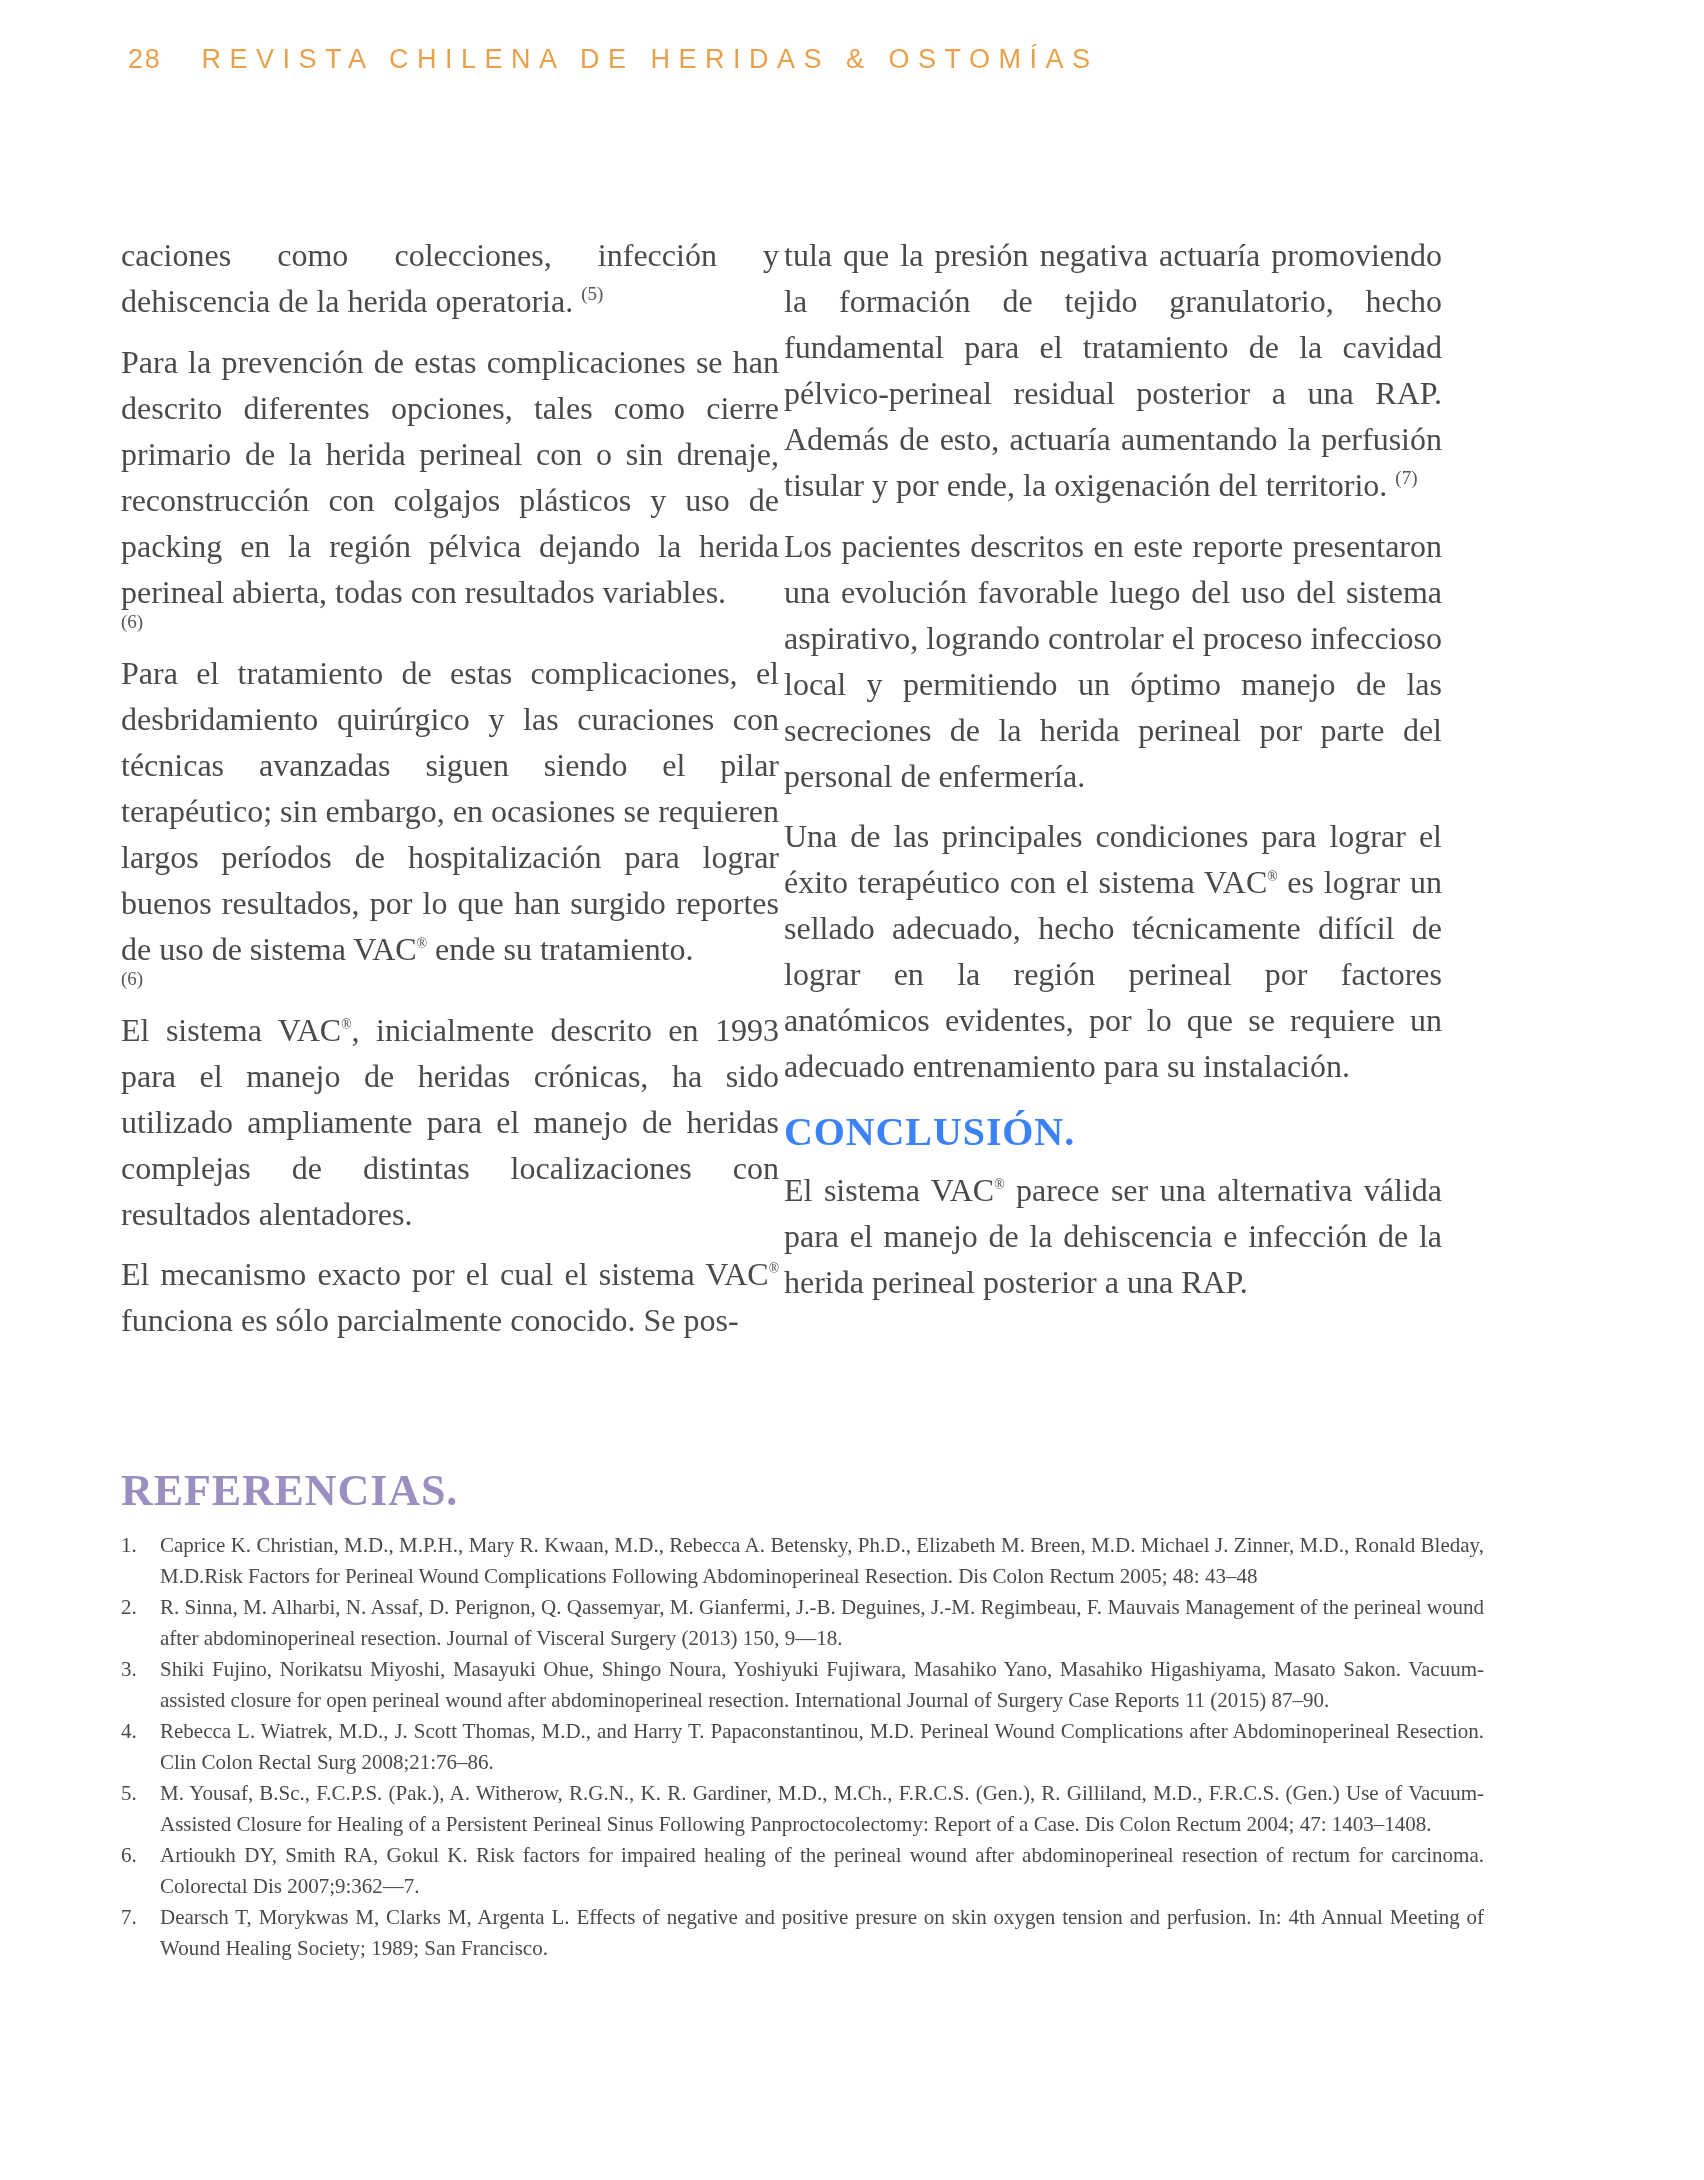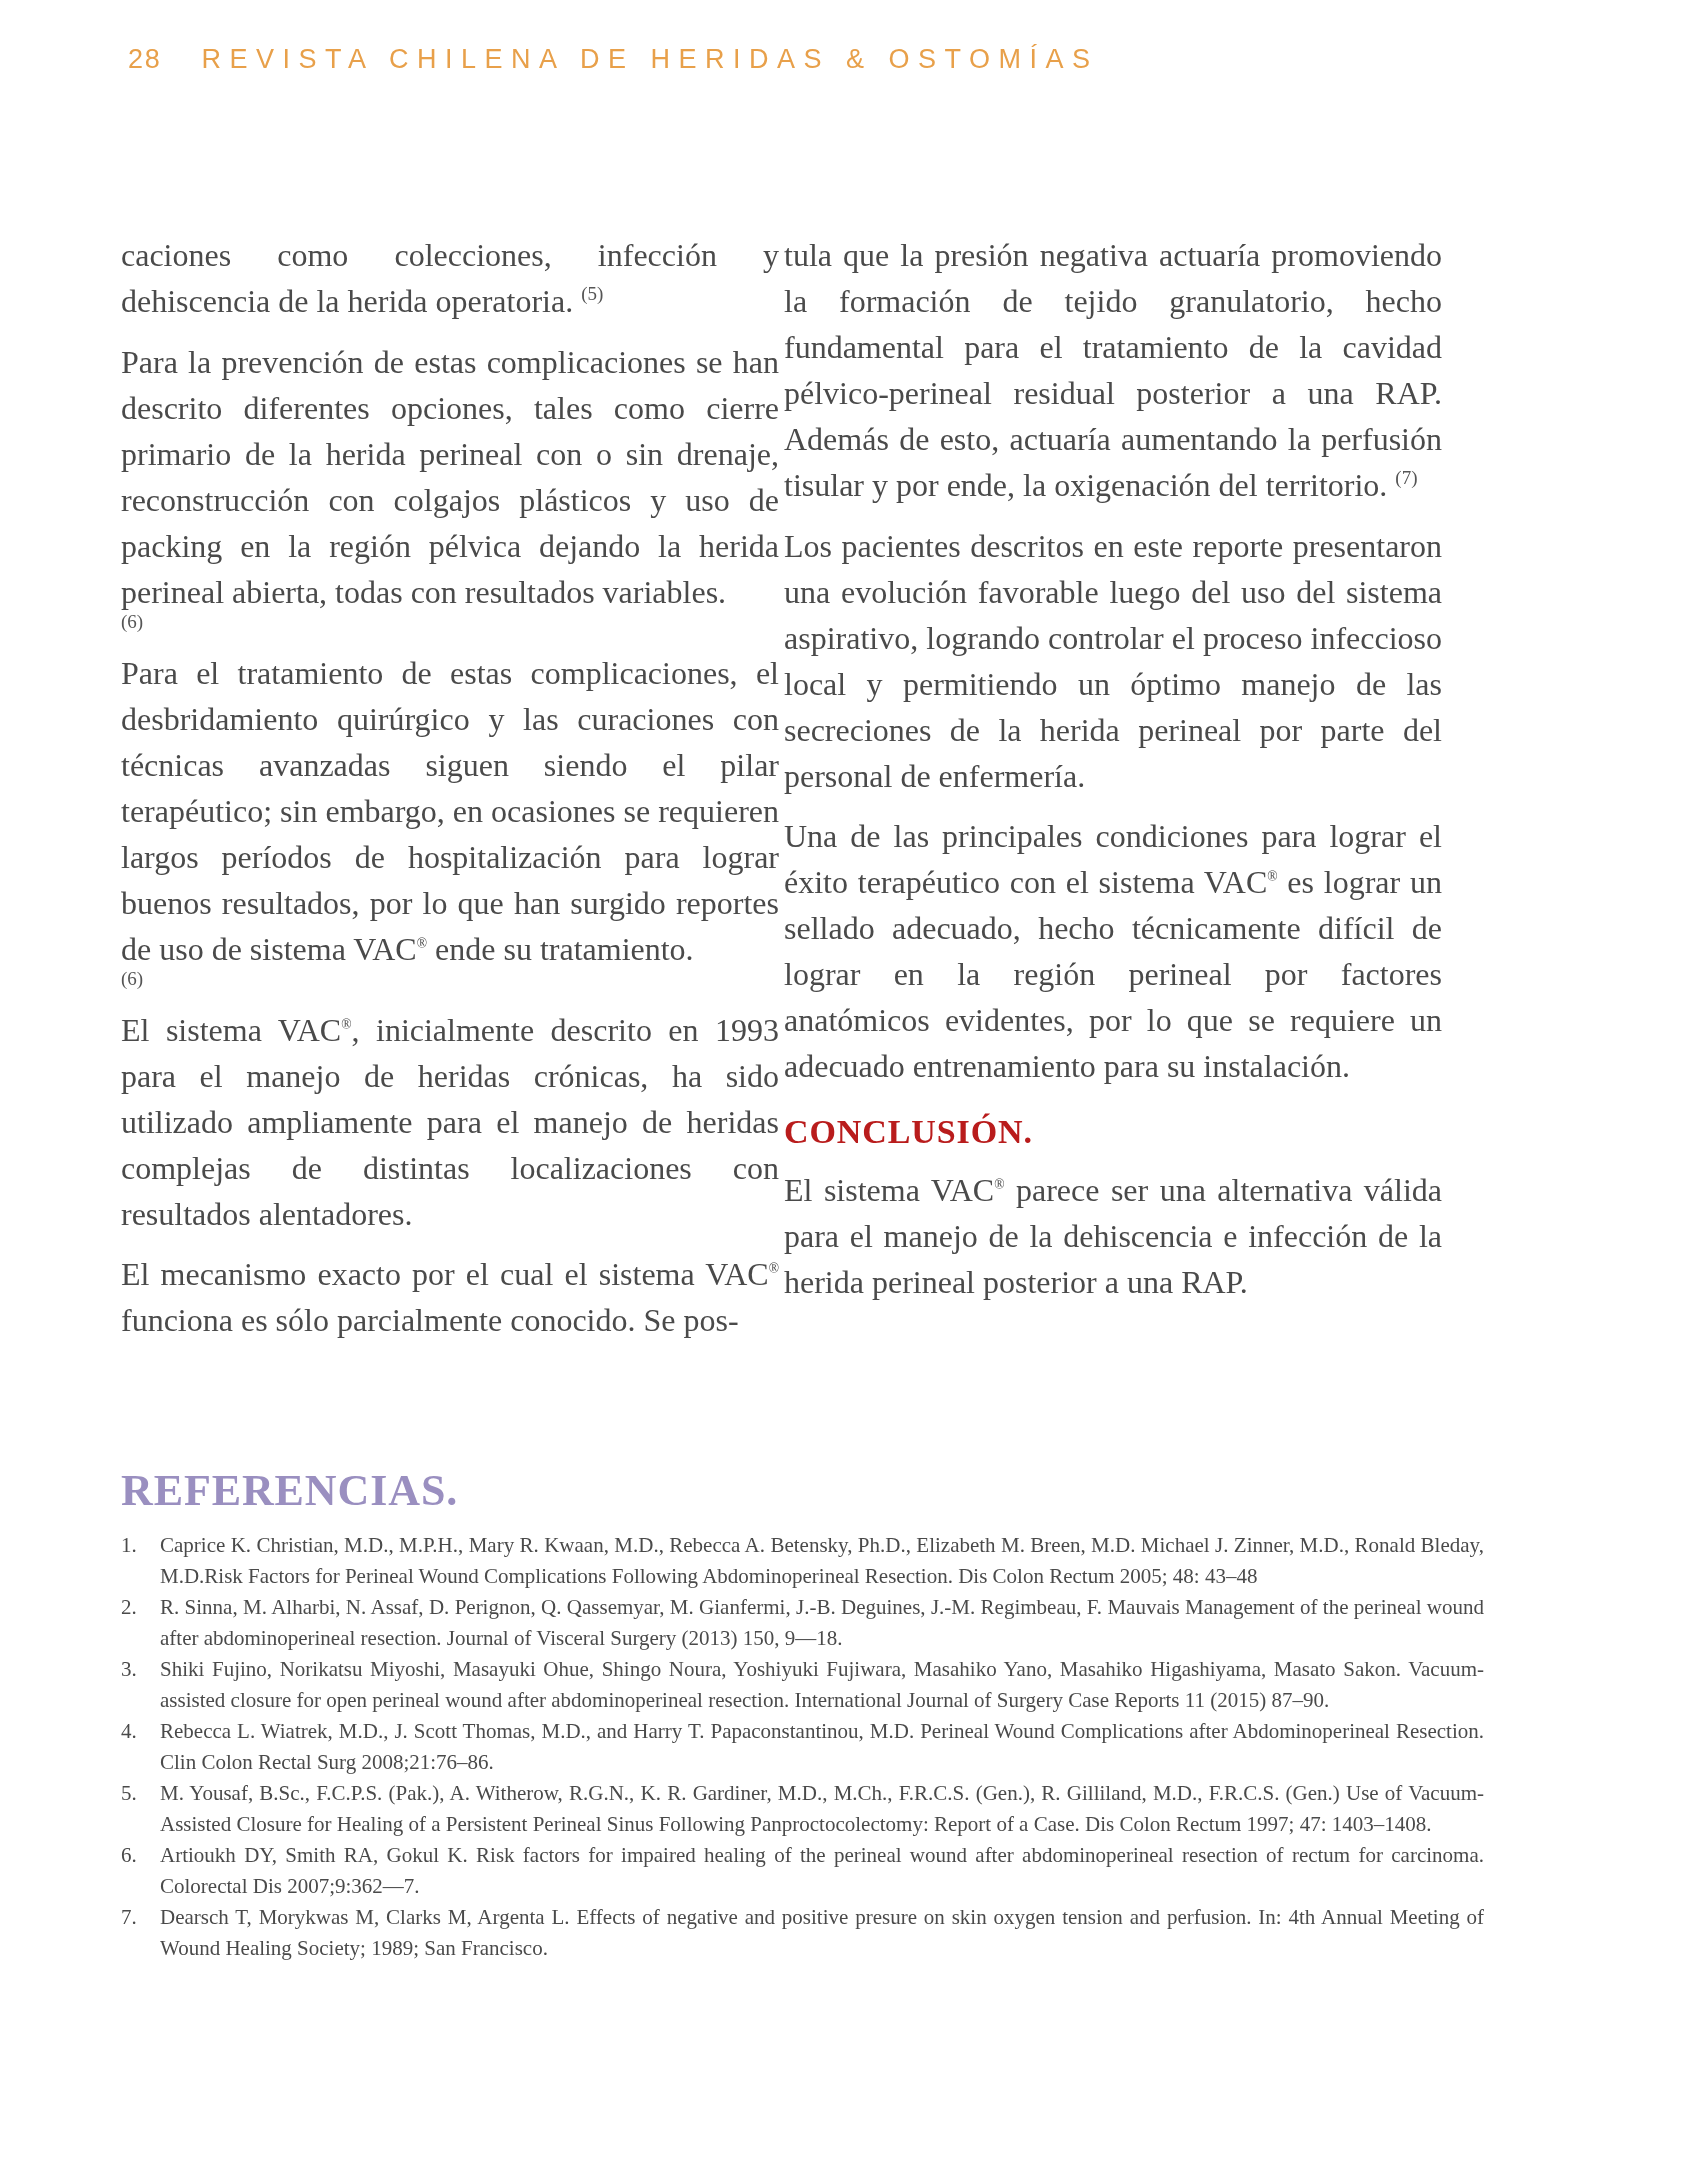--- a/index.html
+++ b/index.html
@@ -55,23 +55,23 @@
       line-height: 25.6px;
       color: #555;
       margin-top: -5.1px;
     }
     .reg {
       font-size: 13.6px;
       vertical-align: super;
       line-height: 0;
     }
     .section-heading {
-      font-size: 34px;
+      font-size: 40px;
       font-weight: bold;
-      color: #b91c1c;
+      color: #3b82f6;
       letter-spacing: 0.9px;
       margin: 20.4px 0 12px 0;
       line-height: 46px;
       text-align: left;
     }
     .refs {
       position: absolute;
       left: 121px;
       top: 1467px;
       width: 1363px;
@@ -164,21 +164,21 @@
     <li class="ref-item">
       <span class="ref-num">3.</span>
       <span>Shiki Fujino, Norikatsu Miyoshi, Masayuki Ohue, Shingo Noura, Yoshiyuki Fujiwara, Masahiko Yano, Masahiko Higashiyama, Masato Sakon. Vacuum-assisted closure for open perineal wound after abdominoperineal resection. International Journal of Surgery Case Reports 11 (2015) 87–90.</span>
     </li>
     <li class="ref-item">
       <span class="ref-num">4.</span>
       <span>Rebecca L. Wiatrek, M.D., J. Scott Thomas, M.D., and Harry T. Papaconstantinou,  M.D. Perineal Wound Complications after Abdominoperineal Resection. Clin Colon Rectal Surg 2008;21:76–86.</span>
     </li>
     <li class="ref-item">
       <span class="ref-num">5.</span>
-      <span>M. Yousaf, B.Sc., F.C.P.S. (Pak.), A. Witherow, R.G.N., K. R. Gardiner, M.D., M.Ch., F.R.C.S. (Gen.), R. Gilliland, M.D., F.R.C.S. (Gen.) Use of Vacuum-Assisted Closure for Healing of a Persistent Perineal Sinus Following Panproctocolectomy: Report of a Case. Dis Colon Rectum 1997; 47: 1403–1408.</span>
+      <span>M. Yousaf, B.Sc., F.C.P.S. (Pak.), A. Witherow, R.G.N., K. R. Gardiner, M.D., M.Ch., F.R.C.S. (Gen.), R. Gilliland, M.D., F.R.C.S. (Gen.) Use of Vacuum-Assisted Closure for Healing of a Persistent Perineal Sinus Following Panproctocolectomy: Report of a Case. Dis Colon Rectum 2004; 47: 1403–1408.</span>
     </li>
     <li class="ref-item">
       <span class="ref-num">6.</span>
       <span>Artioukh DY, Smith RA, Gokul K. Risk factors for impaired healing of the perineal wound after abdominoperineal resection of rectum for carcinoma. Colorectal Dis 2007;9:362—7.</span>
     </li>
     <li class="ref-item">
       <span class="ref-num">7.</span>
       <span>Dearsch T, Morykwas M, Clarks M, Argenta L. Effects of negative and positive presure on skin oxygen tension and perfusion. In: 4th Annual Meeting of Wound Healing Society; 1989; San Francisco.</span>
     </li>
   </ol>

